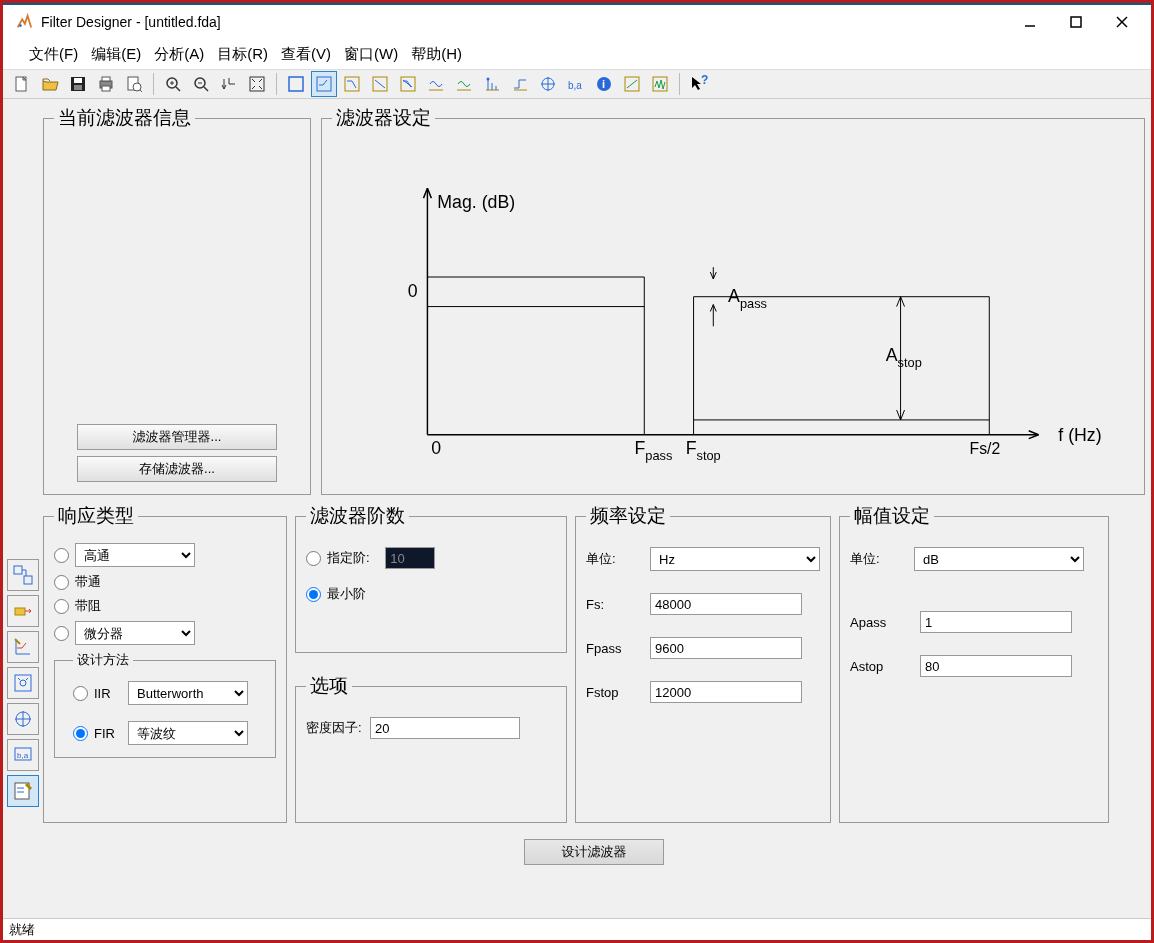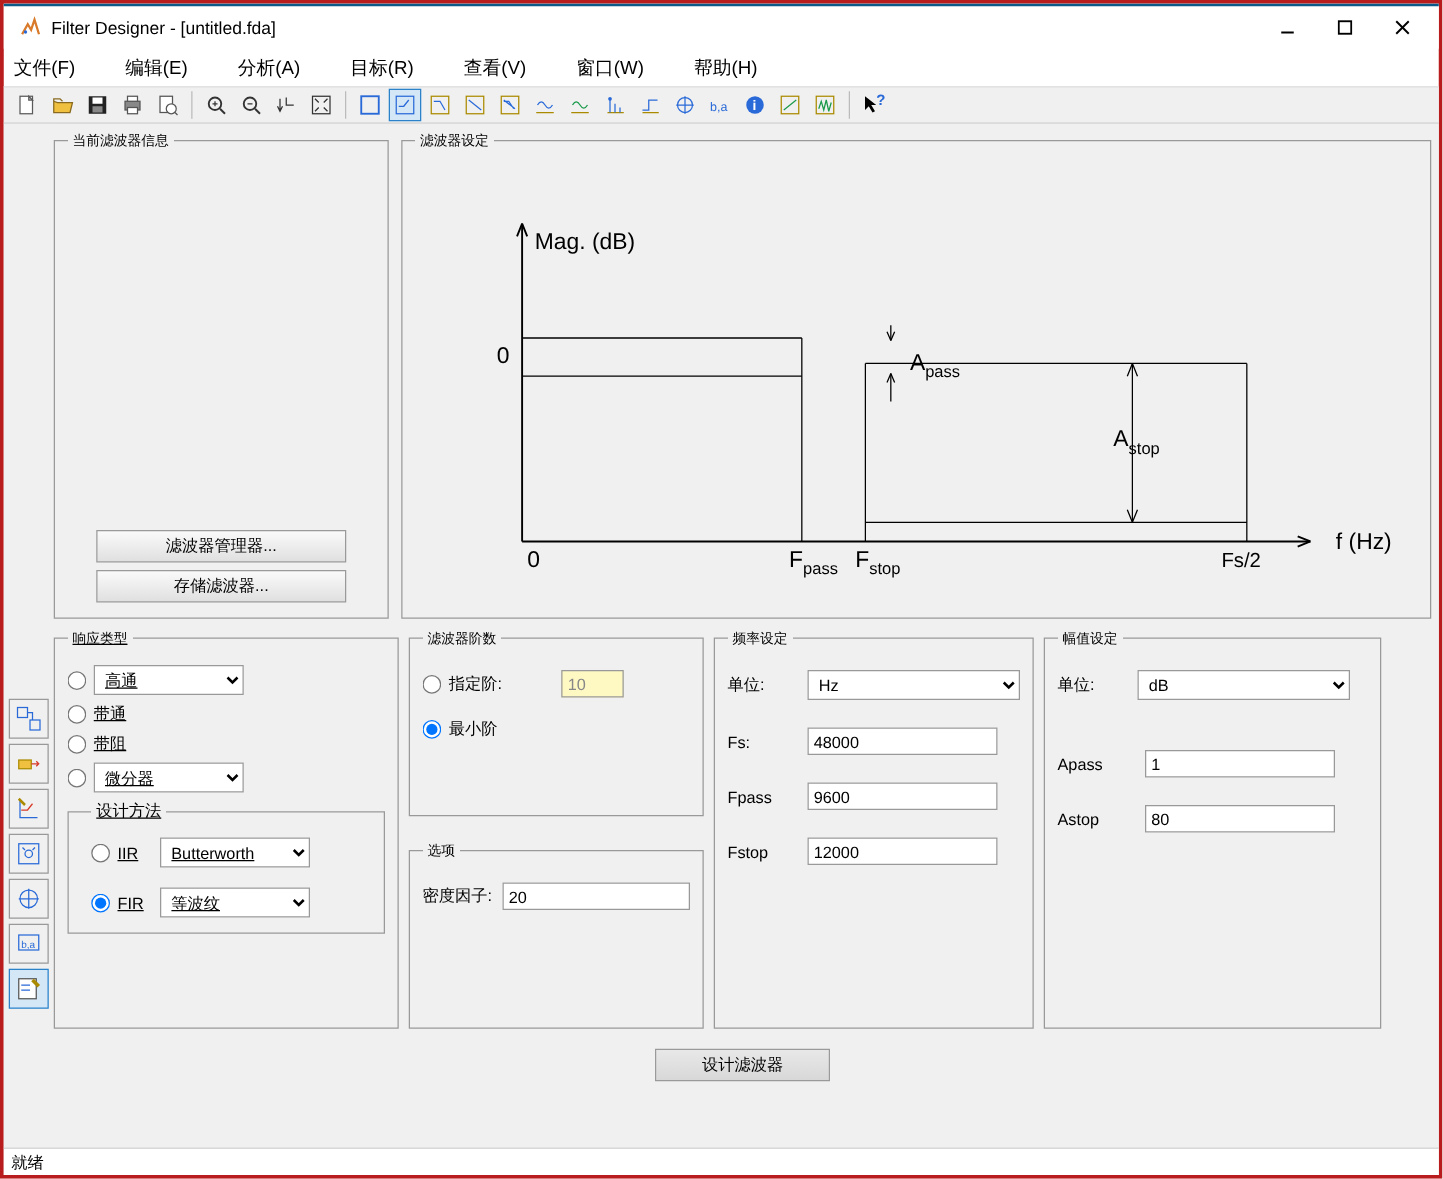--- a/index.html
+++ b/index.html
@@ -3,62 +3,62 @@
 <meta charset="utf-8">
 <style>
 * { box-sizing: border-box; margin: 0; padding: 0; }
 body { font-family: "Microsoft YaHei", Arial, sans-serif; font-size: 13px; background: #fff; color: #000; }
 .window { width: 1154px; height: 943px; background: #fff; display: flex; flex-direction: column; border: 3px solid #b91c1c; justify-content: flex-end; }
 .titlebar { height: 36px; background: #fff; display: flex; align-items: center; padding: 0 6px; border-top: 2px solid #0a5a8a; }
 .titlebar .app-icon { width: 18px; height: 18px; margin: 0 8px 0 6px; }
 .titlebar .title { font-size: 14px; flex: 1; }
 .titlebar .win-controls { display: flex; }
 .titlebar .win-btn { width: 46px; height: 30px; display: flex; align-items: center; justify-content: center; }
-.menubar { height: 30px; display: flex; align-items: center; padding: 0 2px; gap: 28px; font-size: 15px; }
+.menubar { height: 30px; display: flex; align-items: center; padding: 0 20px; gap: 1px; font-size: 15px; }
 .menubar .menu-item { padding: 2px 6px; }
 .toolbar { height: 30px; display: flex; align-items: center; padding: 0 6px; gap: 2px; background: #f0f0f0; border-top: 1px solid #ddd; border-bottom: 1px solid #ccc; }
 .toolbar .tool-btn { width: 26px; height: 26px; display: flex; align-items: center; justify-content: center; border: 1px solid transparent; }
 .toolbar .sep { width: 1px; height: 22px; background: #bbb; margin: 0 4px; }
 .toolbar .tool-btn.selected { border: 1px solid #2b82c9; background: #d4e7f7; }
 .main-area { flex: 1; display: flex; background: #f0f0f0; overflow: hidden; }
 .side-tabs { width: 40px; display: flex; flex-direction: column; align-items: center; padding-top: 460px; gap: 2px; background: #f0f0f0; }
 .side-tabs .side-btn { width: 32px; height: 32px; border: 1px solid #999; background: #f0f0f0; display: flex; align-items: center; justify-content: center; margin-bottom: 2px; }
 .side-tabs .side-btn.selected { background: #d4e7f7; border: 1px solid #2b82c9; }
 .content { flex: 1; display: flex; flex-direction: column; padding: 6px 6px 0 0; gap: 8px; }
 .row { display: flex; gap: 10px; }
 fieldset { border: 1px solid #999; background: #f0f0f0; padding: 8px 10px 10px 10px; position: relative; }
-fieldset > legend { padding: 0 4px; font-size: 11px; }
+fieldset > legend { padding: 0 4px; font-size: 19px; }
 .fs-info { width: 268px; height: 390px; }
 .fs-settings { flex: 1; height: 390px; }
 .info-table { margin-top: 130px; }
 .info-table .info-row { display: flex; margin-bottom: 8px; }
 .info-table .info-label { color: #1040d0; width: 48px; }
 .info-panel-btns { position: absolute; bottom: 12px; left: 50%; transform: translateX(-50%); display: flex; flex-direction: column; gap: 6px; }
 .panel-btn { width: 200px; height: 26px; background: linear-gradient(#fafafa,#e0e0e0); border: 1px solid #9a9a9a; font-size: 13px; }
 .spec-diagram { width: 100%; height: 100%; }
 .bottom-row { display: flex; gap: 8px; }
-.fs-response { width: 276px; height: 320px; text-decoration: underline; }
+.fs-response { width: 244px; height: 320px; }
 .fs-order { flex: 1; height: 120px; }
 .fs-options { flex: 1; height: 66px; }
-.fs-order-col { display: flex; flex-direction: column; gap: 20px; width: 236px; }
+.fs-order-col { display: flex; flex-direction: column; gap: 20px; width: 272px; }
 .fs-freq { width: 256px; height: 320px; }
 .fs-mag { width: 270px; height: 320px; }
 .radio-row { display: flex; align-items: center; gap: 6px; margin: 6px 0; }
 input[type="radio"] { width: 15px; height: 15px; }
 select.combo { height: 24px; border: 1px solid #999; background: #fff; font-size: 13px; padding: 0 4px; }
 select.combo.wide { width: 120px; }
 .fs-design legend { font-size: 13px; }
 .fs-design { border: 1px solid #999; padding: 6px 18px; margin-top: 6px; }
 .form-row { display: flex; align-items: center; margin: 10px 0; }
 .form-row .lbl { width: 64px; }
 .form-row .lbl2 { width: 70px; }
 input[type="text"].field { height: 22px; border: 1px solid #999; padding: 0 4px; font-size: 13px; background: #fff; }
 input[type="text"].field.w140 { width: 152px; }
 input[type="text"].field.w150 { width: 150px; }
-input[type="text"].field.disabled { background: #fef9c3; color: #888; margin-left: 32px; }
+input[type="text"].field.disabled { background: #0f172a; color: #888; }
 .design-btn-row { display: flex; justify-content: center; padding: 8px 0 6px 0; }
 .design-btn { width: 140px; height: 26px; background: linear-gradient(#e8e8e8,#d8d8d8); border: 1px solid #9a9a9a; font-size: 13px; }
 .statusbar { height: 22px; border-top: 1px solid #ccc; padding: 0 6px; display: flex; align-items: center; background: #fff; font-size: 13px; }
 .sub-legend { font-size: 12px; }
 </style>
 </head>
 <body>
 
 <div class="window">
 

